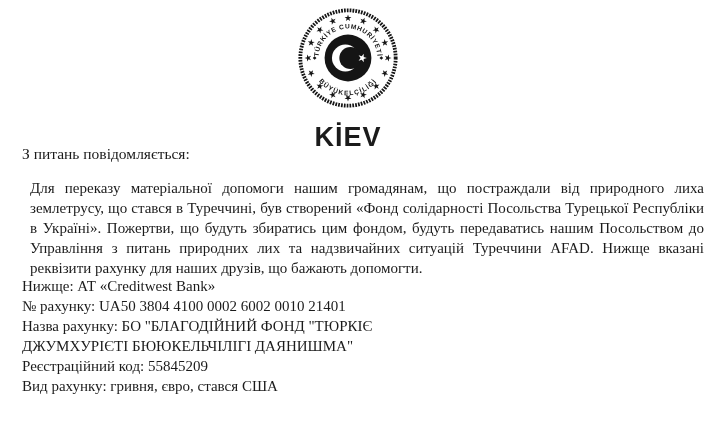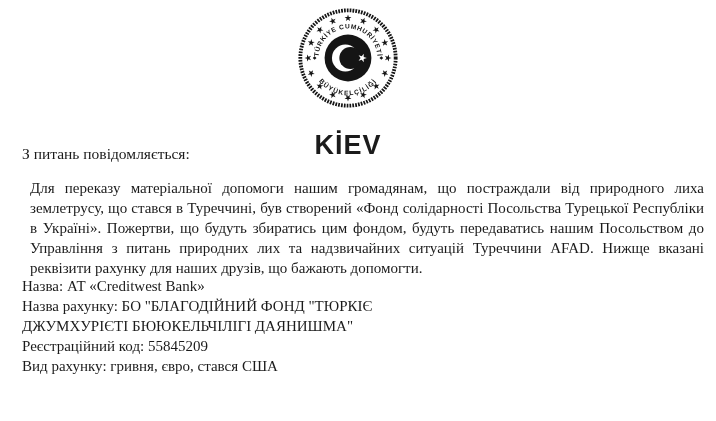--- a/index.html
+++ b/index.html
@@ -25,21 +25,21 @@
     width: 104px;
     text-align: center;
   }
   .seal-wrap svg { display: block; margin: 0 auto; }
   .city {
     font-family: "Liberation Sans", sans-serif;
     font-weight: bold;
     font-size: 27px;
     line-height: 25px;
     letter-spacing: 1px;
-    margin-top: 23px;
+    margin-top: 15px;
     color: #1b1b1b;
     white-space: nowrap;
   }
   .greeting {
     position: absolute;
     left: 22px;
     top: 144px;
     font-size: 15.5px;
     line-height: 20px;
   }
@@ -123,20 +123,21 @@
       <use href="#st" fill="#ffffff" transform="translate(76.5,60) rotate(90) scale(5.2)"></use>
     </svg>
     <div class="city">KİEV</div>
   </div>
 
   <div class="greeting">З питань повідомляється:</div>
 
   <p class="body-par">Для переказу матеріальної допомоги нашим громадянам, що постраждали від природного лиха землетрусу, що стався в Туреччині, був створений «Фонд солідарності Посольства Турецької Республіки в Україні». Пожертви, що будуть збиратись цим фондом, будуть передаватись нашим Посольством до Управління з питань природних лих та надзвичайних ситуацій Туреччини AFAD. Нижще вказані реквізити рахунку для наших друзів, що бажають допомогти.</p>
 
   <div class="bank">
-    <div>Назва: АТ «Creditwest Bank»</div>
+    <div>Нижще: АТ «Creditwest Bank»</div>
+    <div>№ рахунку: UA50 3804 4100 0002 6002 0010 21401</div>
     <div>Назва рахунку: БО "БЛАГОДІЙНИЙ ФОНД "ТЮРКІЄ</div>
     <div>ДЖУМХУРІЄТІ БЮЮКЕЛЬЧІЛІГІ ДАЯНИШМА"</div>
     <div>Реєстраційний код: 55845209</div>
     <div>Вид рахунку: гривня, євро, стався США</div>
   </div>
 
 </div>
 
 </body></html>

